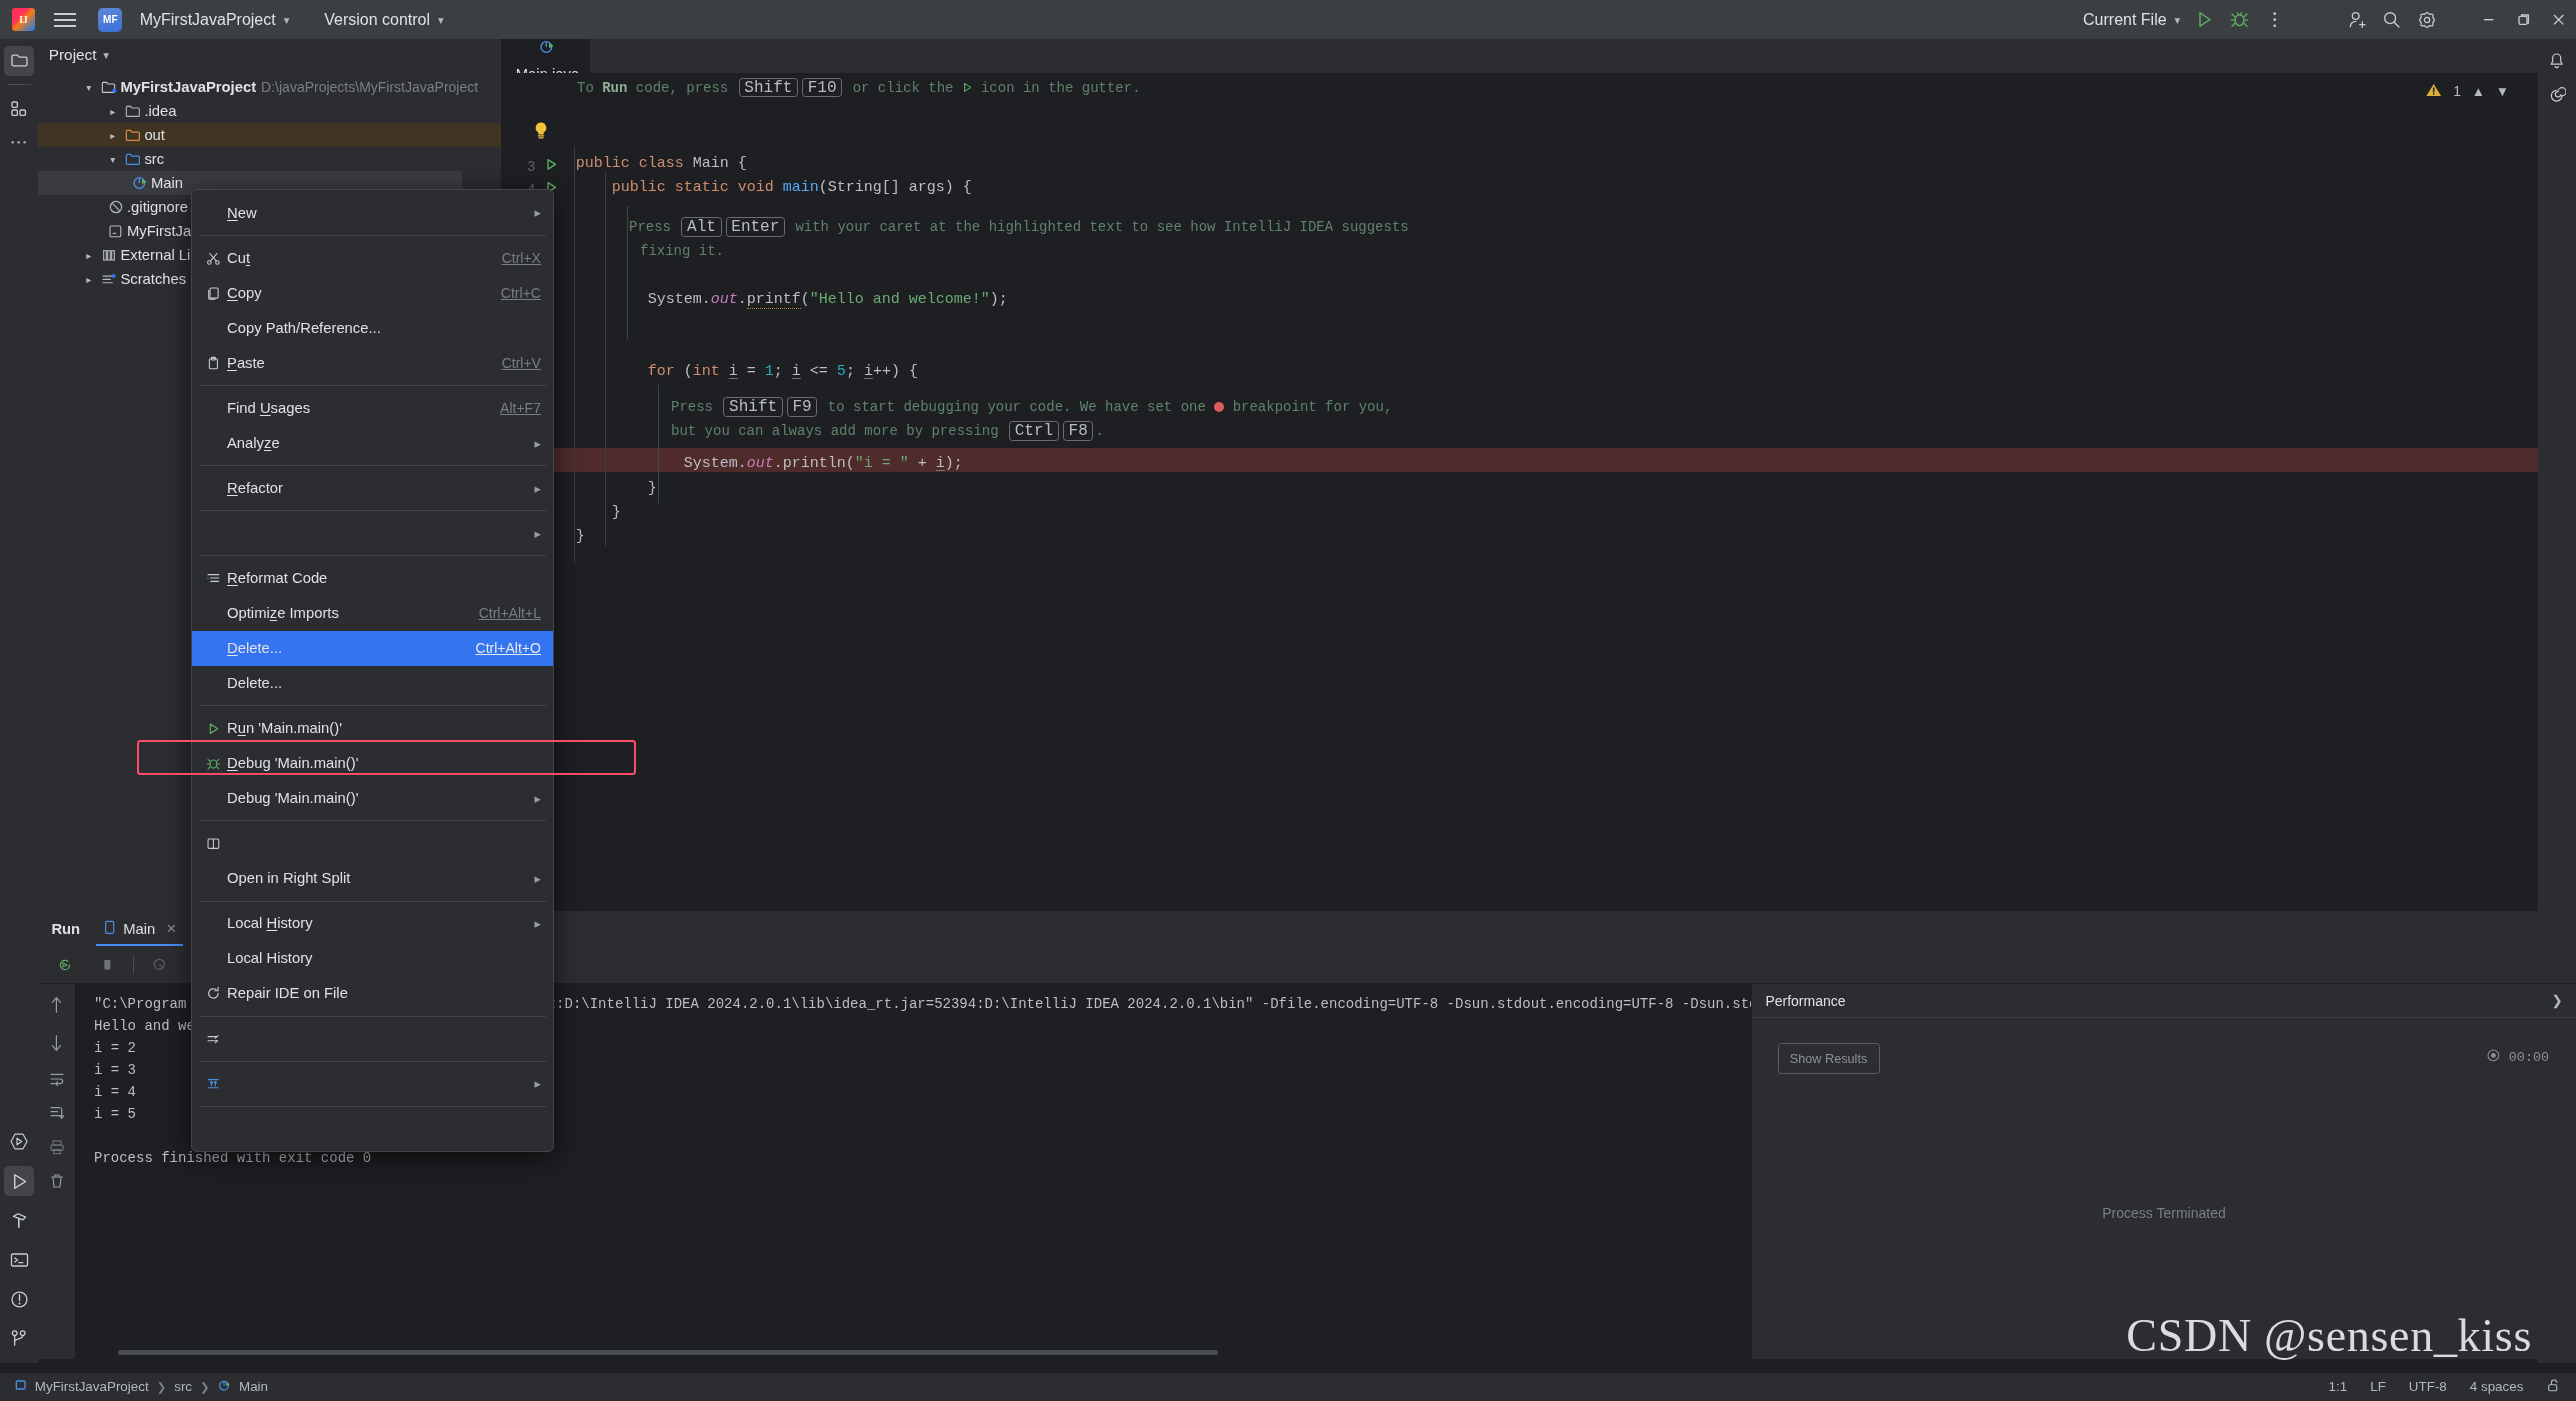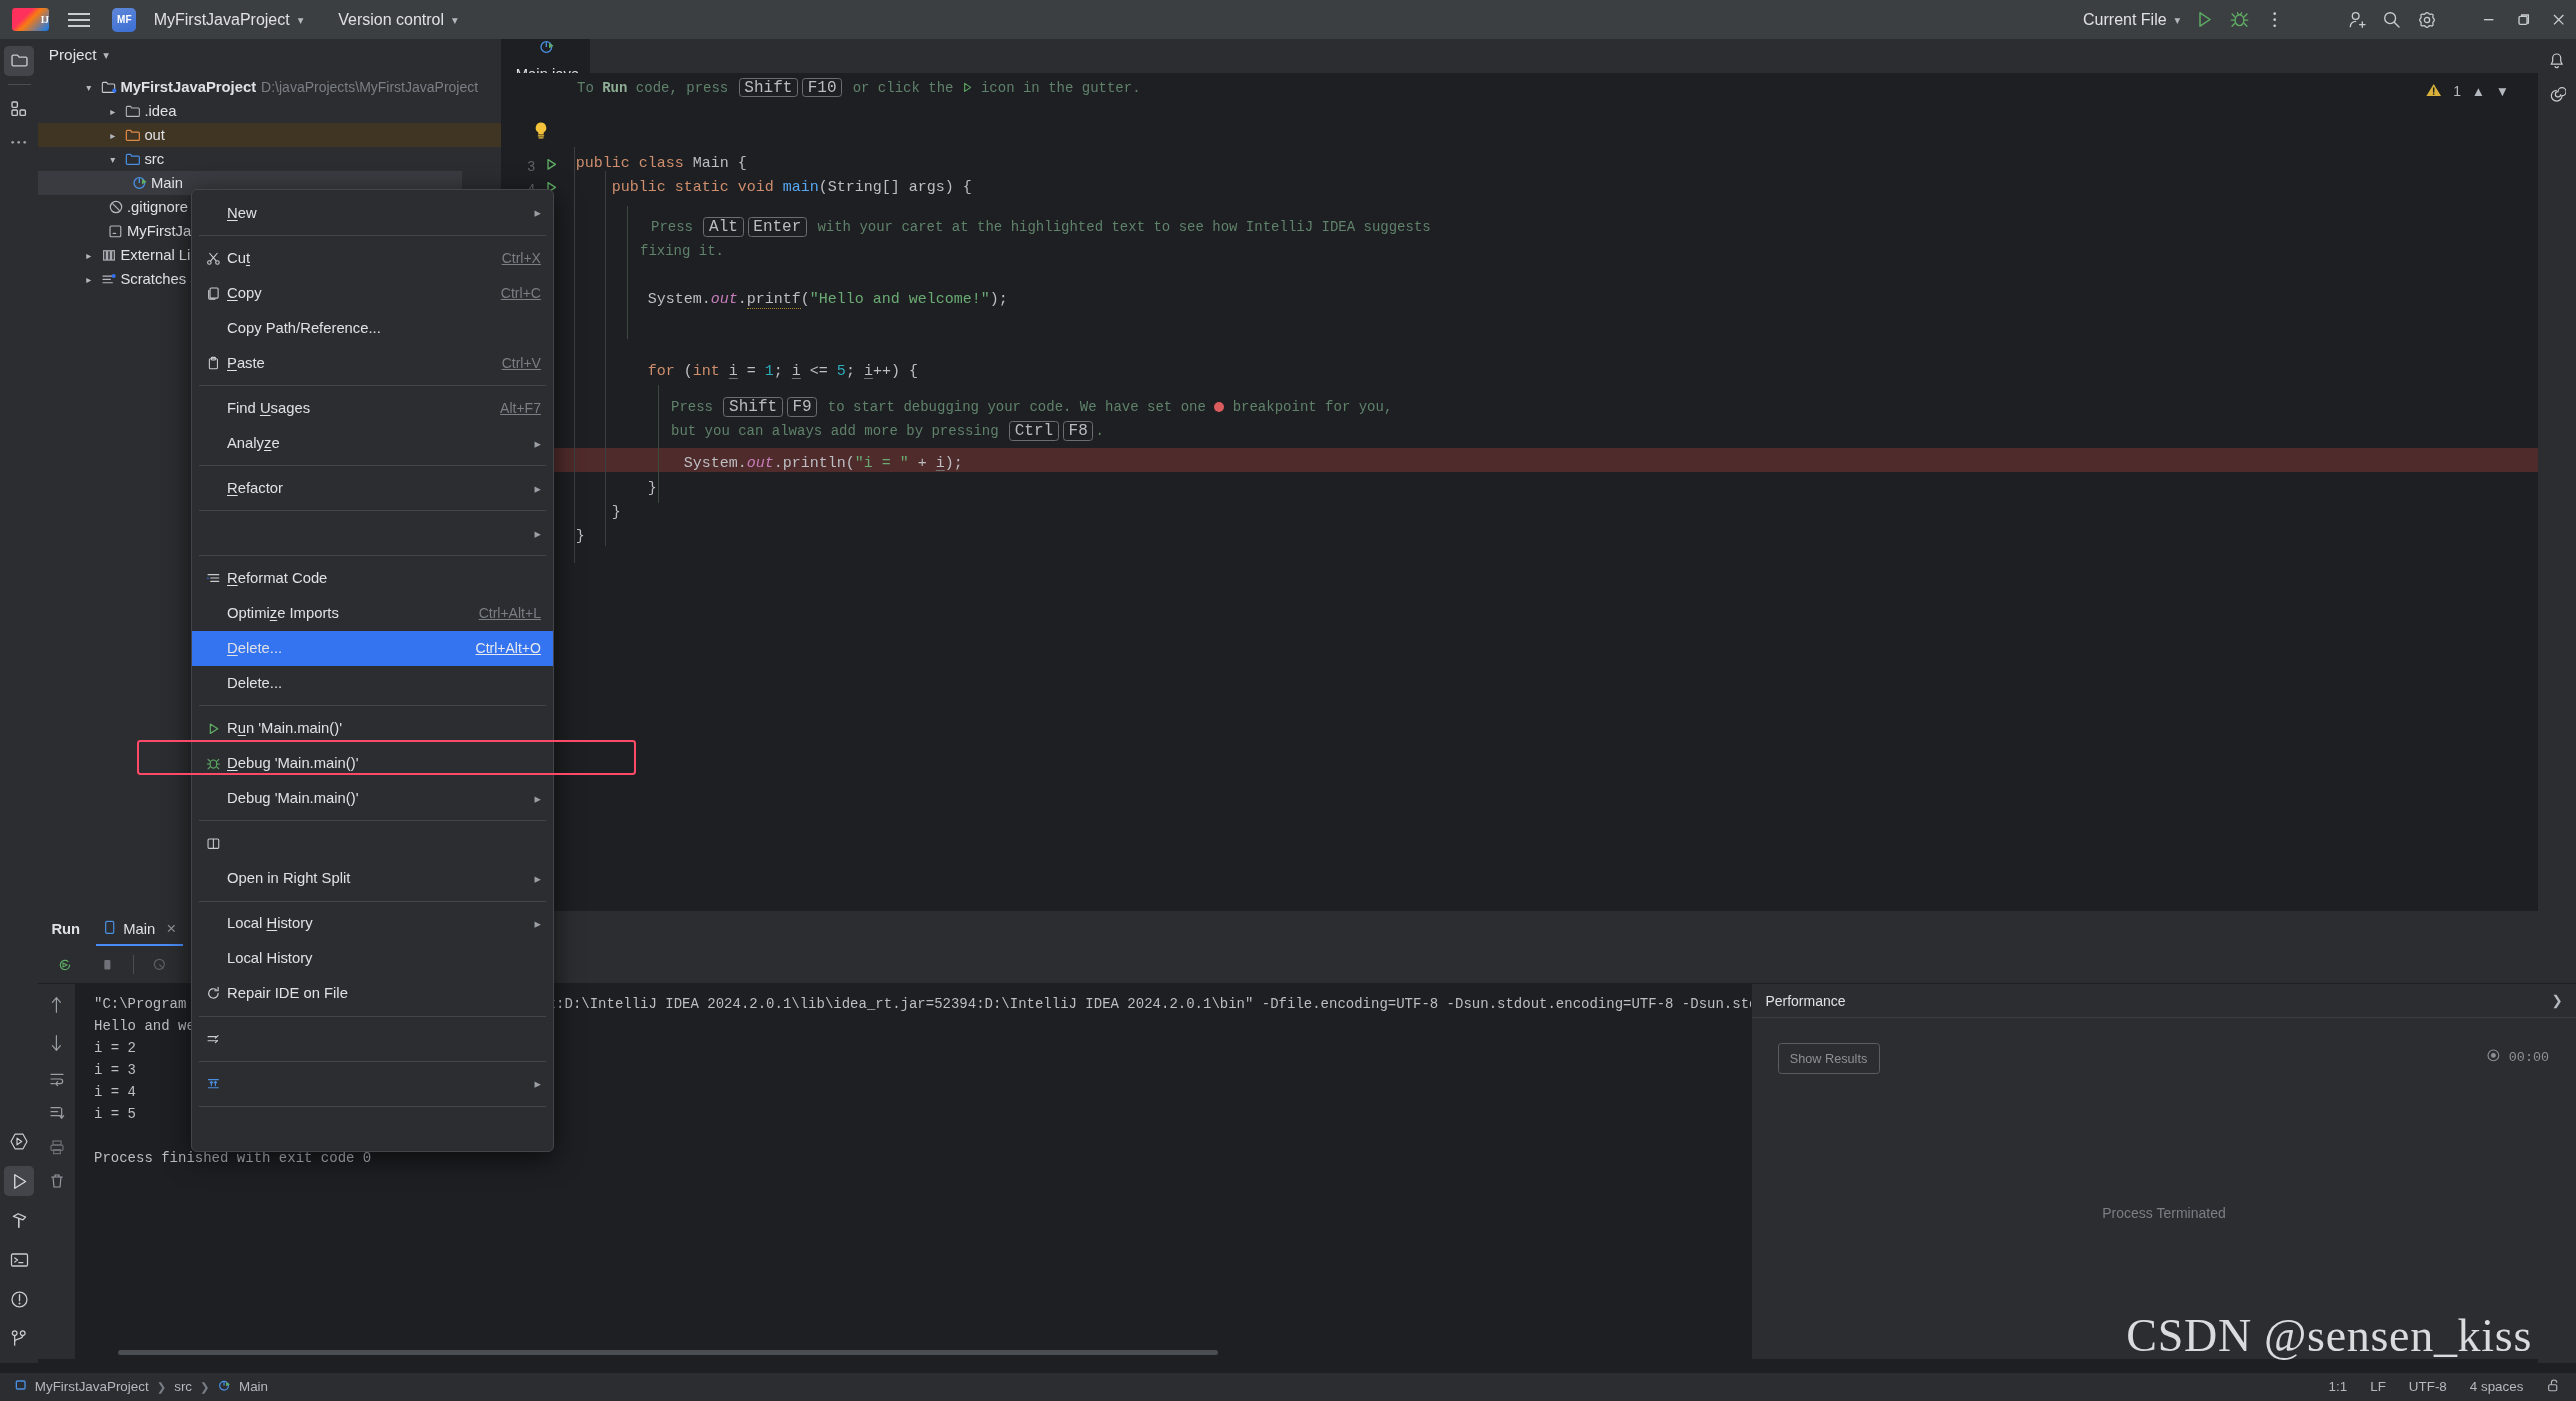--- a/index.html
+++ b/index.html
@@ -12,23 +12,23 @@
   }
   .app { position: relative; width: 2576px; height: 1401px; }
 
   
   .titlebar {
     position: absolute; left: 0; top: 0; width: 2576px; height: 39px;
     background: #3c3f41; display: flex; align-items: center;
   }
   .tb-left { display: flex; align-items: center; gap: 0; padding-left: 12px; }
   .ij-logo {
-    width: 37px; height: 23px; border-radius: 3.4px;
+    width: 23px; height: 23px; border-radius: 3.4px;
     background: linear-gradient(135deg, #fe315d 0%, #fe315d 35%, #f97a12 50%, #087cfa 100%);
-    display: flex; align-items: center; justify-content: flex-end;
+    display: flex; align-items: center; justify-content: center;
     margin-right: 19px;
   }
   .ij-logo span { color: #fff; font-size: 9.4px; font-weight: bold; font-family:"Liberation Serif",serif; }
   .burger { width: 29.5px; height: 24px; display:flex; flex-direction:column; justify-content:center; gap:4px; margin-right: 14.8px; }
   .burger i { display:block; height:2px; background:#c9ccd1; width:21.5px; }
   .proj-badge {
     width: 24px; height: 24px; border-radius: 4.7px;
     background: linear-gradient(160deg, #5f87d8, #3b6fd4);
     color: #fff; font-size: 10px; font-weight: bold;
     display:flex; align-items:center; justify-content:center; margin-right: 8px;
@@ -475,21 +475,21 @@
             </svg><span> icon in the gutter.</span></div>
 
         <div class="indentline" style="left:9.4px; top:74px; height:416px;"></div>
         <div class="indentline" style="left:40px; top:98px; height:375px;"></div>
 
         <div class="cl" style="top:79px; left:10.7px;"><span class="kw">public</span><span class="pl"> </span><span class="kw">class</span><span class="pl"> Main {</span></div>
 
         <div class="cl" style="top:103px; left:10.7px;"><span class="pl">    </span><span class="kw">public</span><span class="pl"> </span><span class="kw">static</span><span class="pl"> </span><span class="kw">void</span><span class="pl"> </span><span class="fn">main</span><span class="pl">(String[] args) {</span></div>
 
         <div class="vline" style="left:62px; top:133px; height:133px;"></div>
-        <div class="cl doctip" style="top:142px; left:86px;"><span>Press </span><span class="kbd">Alt</span><span class="kbd">Enter</span><span> with your caret at the highlighted text to see how IntelliJ IDEA suggests</span></div>
+        <div class="cl doctip" style="top:142px; left:64px;"><span>Press </span><span class="kbd">Alt</span><span class="kbd">Enter</span><span> with your caret at the highlighted text to see how IntelliJ IDEA suggests</span></div>
         <div class="cl doctip" style="top:166px; left:75px;"><span>fixing it.</span></div>
 
         <div class="cl" style="top:215px; left:10.7px;"><span class="pl">        System.</span><span class="fld">out</span><span class="pl">.</span><span style="color:#bcbec4; border-bottom:1.3px dotted #a88b2e;">printf</span><span class="pl">(</span><span class="str">"Hello and welcome!"</span><span class="pl">);</span></div>
 
         <div class="cl" style="top:287px; left:10.7px;"><span class="pl">        </span><span class="kw">for</span><span class="pl"> (</span><span class="kw">int</span><span class="pl"> </span><span class="pl ident-u">i</span><span class="pl"> = </span><span class="num">1</span><span class="pl">; </span><span class="pl ident-u">i</span><span class="pl"> &lt;= </span><span class="num">5</span><span class="pl">; </span><span class="pl ident-u">i</span><span class="pl">++) {</span></div>
 
         <div class="vline" style="left:93px; top:312px; height:118px;"></div>
         <div class="cl doctip" style="top:322px; left:106px;"><span>Press </span><span class="kbd">Shift</span><span class="kbd">F9</span><span> to start debugging your code. We have set one </span><span style="display:inline-block;width:10px;height:10px;border-radius:50%;background:#db5c5c;vertical-align:-1.3px"></span><span> breakpoint for you,</span></div>
         <div class="cl doctip" style="top:346px; left:106px;"><span>but you can always add more by pressing </span><span class="kbd">Ctrl</span><span class="kbd">F8</span><span>.</span></div>
 

